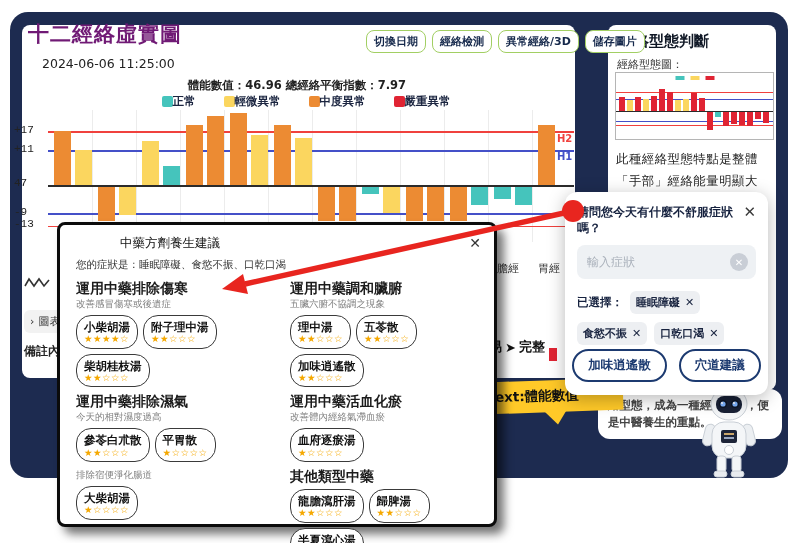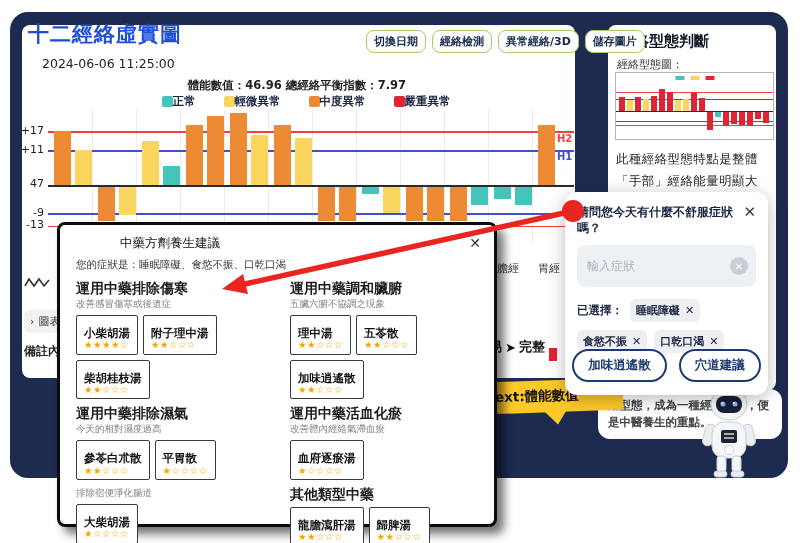--- a/index.html
+++ b/index.html
@@ -4,37 +4,37 @@
 <style>
   html,body{margin:0;padding:0;}
   body{width:800px;height:543px;position:relative;background:#ffffff;
        font-family:"DejaVu Sans","Liberation Sans",sans-serif;overflow:hidden;color:#1a202c;}
   .abs{position:absolute;}
   
   .frame{left:10px;top:12px;width:778px;height:466px;background:#1d2b50;border-radius:18px;z-index:0;}
   .main-card{left:22px;top:25px;width:553px;height:353px;background:#fff;border-radius:8px;z-index:1;}
   .right-card{left:608px;top:25px;width:168px;height:365px;background:#fff;border-radius:8px;z-index:1;}
   
-  .page-title{left:28px;top:20px;font-size:21px;font-weight:bold;color:#1d4ed8;z-index:2;letter-spacing:1px;}
+  .page-title{left:28px;top:20px;font-size:21px;font-weight:bold;color:#701a75;z-index:2;letter-spacing:1px;}
   .page-date{left:42px;top:56px;font-size:12.5px;color:#222;z-index:2;}
   .hbtn-row{left:366px;top:30px;display:flex;gap:6px;z-index:3;}
   .hbtn{border:1.6px solid #a2cf63;border-radius:8px;padding:3px 7px;font-size:11px;font-weight:bold;
         color:#16294c;background:#fff;white-space:nowrap;cursor:pointer;}
   
   .stats-line{left:87px;top:78px;width:420px;text-align:center;font-size:11.5px;font-weight:600;color:#222;z-index:2;}
   .legend-row{left:100px;top:94px;width:400px;display:flex;justify-content:center;gap:16px;z-index:2;}
   .legend-item{display:flex;align-items:center;font-size:11.5px;font-weight:bold;color:#1b2540;padding-left:12px;}
   .legend-swatch{width:11px;height:11px;border-radius:2px;display:inline-block;}
   
   .plot{left:48px;top:110px;width:526px;height:132px;z-index:2;}
   .gridline{position:absolute;top:0;bottom:0;width:1px;background:#ececec;}
   .refline{position:absolute;left:0;right:0;height:1.4px;}
   .baseline{position:absolute;left:0;right:0;height:1.8px;background:#2b2b2b;}
   .bar{position:absolute;}
-  .ytick{width:30px;text-align:right;font-size:11px;color:#222;z-index:2;}
+  .ytick{width:30px;text-align:left;font-size:11px;color:#222;z-index:2;font-family:Liberation Mono, monospace;}
   .hlabel{font-size:10px;font-weight:bold;z-index:3;}
   .xlabel{font-size:11px;color:#333;z-index:3;}
   
   .wave-icon{left:24px;top:276px;z-index:2;}
   .accordion{left:24px;top:310px;width:44px;height:23px;background:#f2f2f2;border-radius:6px;z-index:2;
              display:flex;align-items:center;gap:4px;padding-left:6px;font-size:11px;color:#333;box-sizing:border-box;cursor:pointer;}
   .notes-label{left:24px;top:343px;font-size:12px;font-weight:bold;color:#222;z-index:2;}
   .view-toggle{left:489px;top:338px;display:flex;align-items:center;gap:3px;font-size:13px;font-weight:bold;color:#111;z-index:2;cursor:pointer;}
   .red-frag{left:549px;top:348px;width:8px;height:13px;background:#e02433;z-index:2;}
   
@@ -48,29 +48,29 @@
   .modal{left:57px;top:222px;width:440px;height:305px;background:#fff;border:3px solid #0b0b0b;border-radius:8px;
          box-shadow:7px 7px 10px rgba(0,0,0,.55);box-sizing:border-box;padding:10px 16px 12px;z-index:40;
          display:flex;flex-direction:column;}
   .modal-title{font-size:12.5px;font-weight:normal;color:#111;margin-left:44px;}
   .modal-close{position:absolute;top:10px;right:13px;font-size:14px;color:#333;cursor:pointer;}
   .modal-symptoms{font-size:10.5px;color:#333;margin-top:6px;}
   .sections{display:grid;grid-template-columns:1fr 1fr;column-gap:26px;row-gap:6px;margin-top:8px;}
   .sec-title{font-size:14px;font-weight:bold;color:#1c1c1c;line-height:1.2;}
   .sec-sub{font-size:9.5px;color:#808080;margin:1px 0 4px;}
   .remedy-row{display:flex;gap:5px;flex-wrap:wrap;}
-  .remedy{border:1.6px solid #3a3a3a;border-radius:2px;padding:10px 7px 3px;background:#fff;cursor:pointer;}
+  .remedy{border:1.6px solid #3a3a3a;border-radius:15px;padding:4px 7px 3px;background:#fff;cursor:pointer;}
   .remedy-name{font-size:11.5px;font-weight:bold;color:#111;line-height:1.25;}
   .remedy-stars{font-size:9.5px;color:#f5a800;letter-spacing:.5px;line-height:1.1;}
   
   .sym-dialog{left:565px;top:192px;width:203px;height:203px;background:#fff;border-radius:12px;
               box-shadow:0 4px 18px rgba(0,0,0,.28);box-sizing:border-box;padding:12px;z-index:45;}
   .sym-q{font-size:12px;font-weight:bold;color:#16223f;width:162px;line-height:1.35;}
   .sym-close{position:absolute;top:11px;right:12px;font-size:15px;color:#3a3a3a;cursor:pointer;}
-  .sym-input{margin-top:9px;height:42px;background:#eef1f4;border-radius:8px;display:flex;align-items:center;
+  .sym-input{margin-top:9px;height:34px;background:#eef1f4;border-radius:8px;display:flex;align-items:center;
              padding:0 8px 0 10px;justify-content:space-between;}
   .sym-placeholder{font-size:12px;color:#a9b0ba;}
   .clear-btn{width:18px;height:18px;border-radius:50%;background:#c9ced6;color:#fff;font-size:10px;
              display:flex;align-items:center;justify-content:center;cursor:pointer;}
   .sel-area{margin-top:12px;display:flex;flex-wrap:wrap;gap:8px 7px;align-items:center;}
   .sel-label{font-size:11.5px;font-weight:bold;color:#16223f;}
   .tag{background:#edeff2;border-radius:6px;padding:4px 6px;font-size:11px;font-weight:bold;color:#18233f;
        display:inline-flex;gap:5px;align-items:center;cursor:pointer;}
   .sym-btn-row{position:absolute;bottom:13px;left:0;right:0;display:flex;justify-content:center;gap:12px;}
   .pill-btn{border:2px solid #1c3a70;color:#1c3a70;border-radius:18px;padding:6px 14px;font-size:12.5px;

